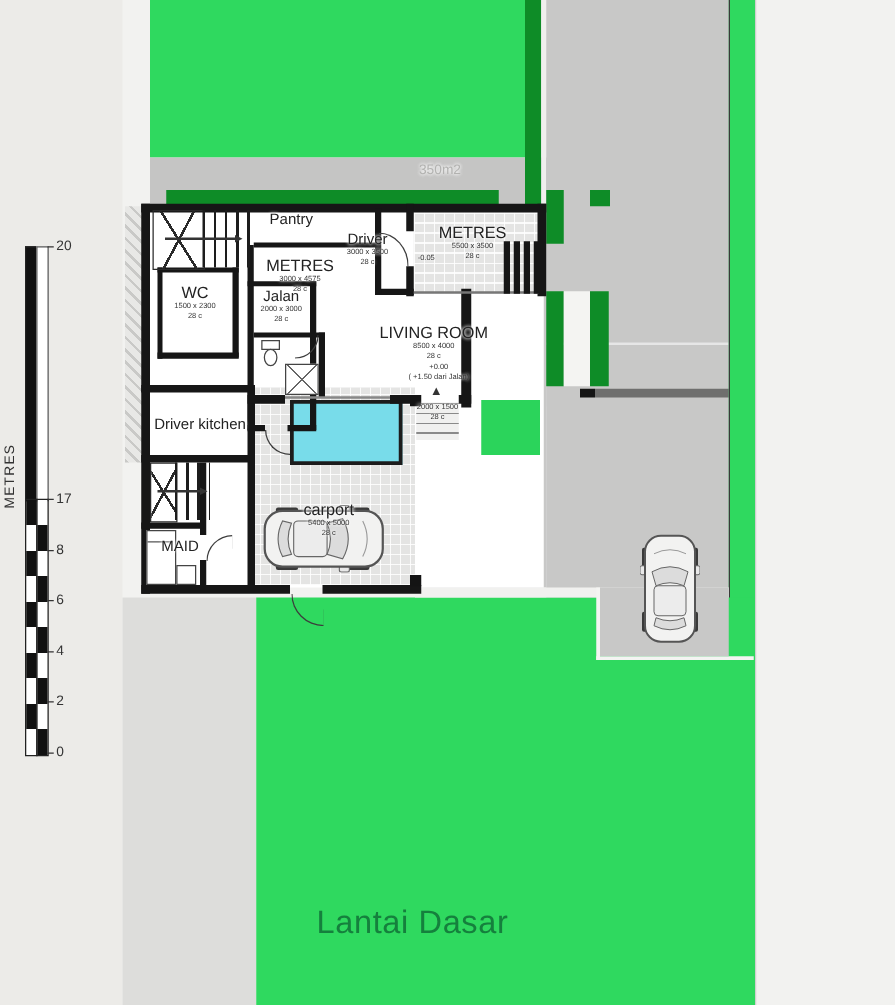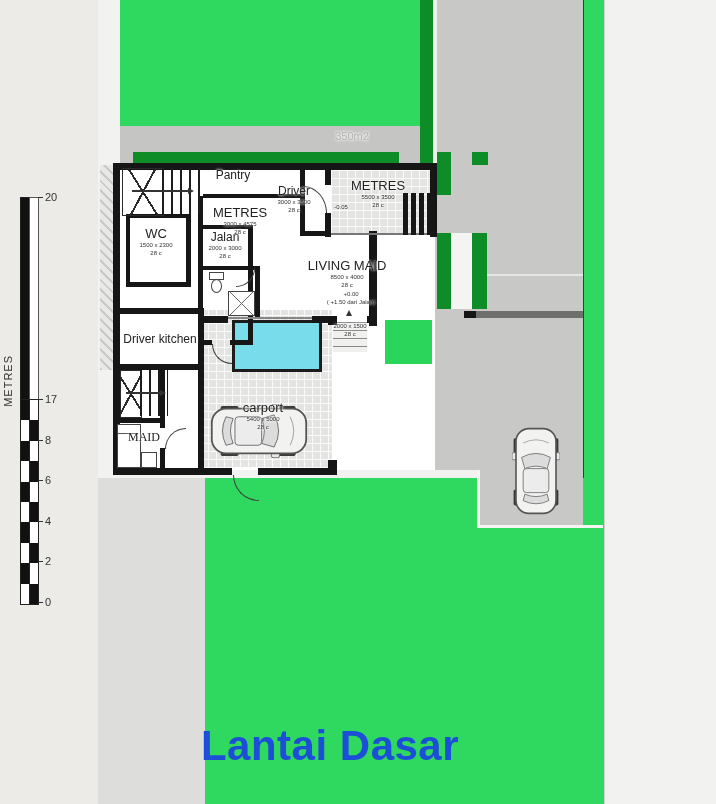--- a/index.html
+++ b/index.html
@@ -22,21 +22,21 @@
         linear-gradient(-45deg,transparent calc(50% - .7px),#666 calc(50% - .7px),#666 calc(50% + .7px),transparent calc(50% + .7px)),#fff;}
   .rlabel{position:absolute;transform:translateX(-50%);text-align:center;line-height:1.25;white-space:nowrap;
           text-shadow:0 0 3px #fff,0 0 3px #fff;}
   .rname{font-size:12px;color:#222;}
   .rname.big{font-size:13px;}
   .rdims{font-size:6px;color:#333;line-height:1.3;}
   .door{position:absolute;border:1.4px solid #3c3c3c;background:#fff;}
   .steps{background:#f0f0ef;background-image:repeating-linear-gradient(180deg,#8a8a8a 0 1px,transparent 1px 8px);}
   .tick{position:absolute;height:1px;width:5px;background:#333;}
   .ticklabel{position:absolute;font-size:11px;color:#333;}
-  .title{position:absolute;transform:translateX(-50%);font-size:42px;font-weight:700;color:#1d4ed8;letter-spacing:.5px;}
+  .title{position:absolute;transform:translateX(-50%);font-size:26px;font-weight:400;color:#15803d;letter-spacing:.5px;}
   .faint{color:#b2b2b0;font-size:11px;}
   .metres{position:absolute;font-size:11px;letter-spacing:1px;color:#333;
           writing-mode:vertical-rl;transform:rotate(180deg);}
   .post{position:absolute;background:#141414;}
   .arrow-line{position:absolute;background:#333;height:1.5px;}
   .arrow-head{position:absolute;width:0;height:0;border-top:3px solid transparent;border-bottom:3px solid transparent;border-left:6px solid #333;}
   .arrow-up{position:absolute;width:0;height:0;border-left:3px solid transparent;border-right:3px solid transparent;border-bottom:6px solid #333;}
 </style>
 </head>
 <body>
@@ -191,37 +191,37 @@
   </div>
   <div class="rlabel" style="left:378px;top:178px;">
     <div class="rname big">METRES</div>
     <div class="rdims">5500 x 3500</div>
     <div class="rdims">28 c</div>
   </div>
   <div class="rlabel" style="left:341px;top:204px;">
     <div class="rdims">-0.05</div>
   </div>
   <div class="rlabel" style="left:347px;top:258px;">
-    <div class="rname big">LIVING MAID</div>
+    <div class="rname big">LIVING ROOM</div>
     <div class="rdims">8500 x 4000</div>
     <div class="rdims">28 c</div>
   </div>
   <div class="rlabel" style="left:351px;top:291px;">
     <div class="rdims">+0.00</div>
     <div class="rdims">( +1.50 dari Jalan)</div>
   </div>
   <div class="arrow-up" style="left:346px;top:310px;"></div>
   <div class="rlabel" style="left:350px;top:323px;">
     <div class="rdims">2000 x 1500</div>
     <div class="rdims">28 c</div>
   </div>
   <div class="rlabel" style="left:160px;top:332px;">
     <div class="rname">Driver kitchen</div>
   </div>
-  <div class="rlabel" style="left:144px;top:430px;font-family:Liberation Serif, serif;">
+  <div class="rlabel" style="left:144px;top:430px;">
     <div class="rname">MAID</div>
   </div>
   <div class="rlabel" style="left:263px;top:400px;">
     <div class="rname big">carport</div>
     <div class="rdims">5400 x 5000</div>
     <div class="rdims">28 c</div>
   </div>
 
   <div class="metres" style="left:2px;top:355px;">METRES</div>
   <div class="abs" style="left:20px;top:197px;width:8px;height:202px;background:#111;border:1px solid #222;"></div>

